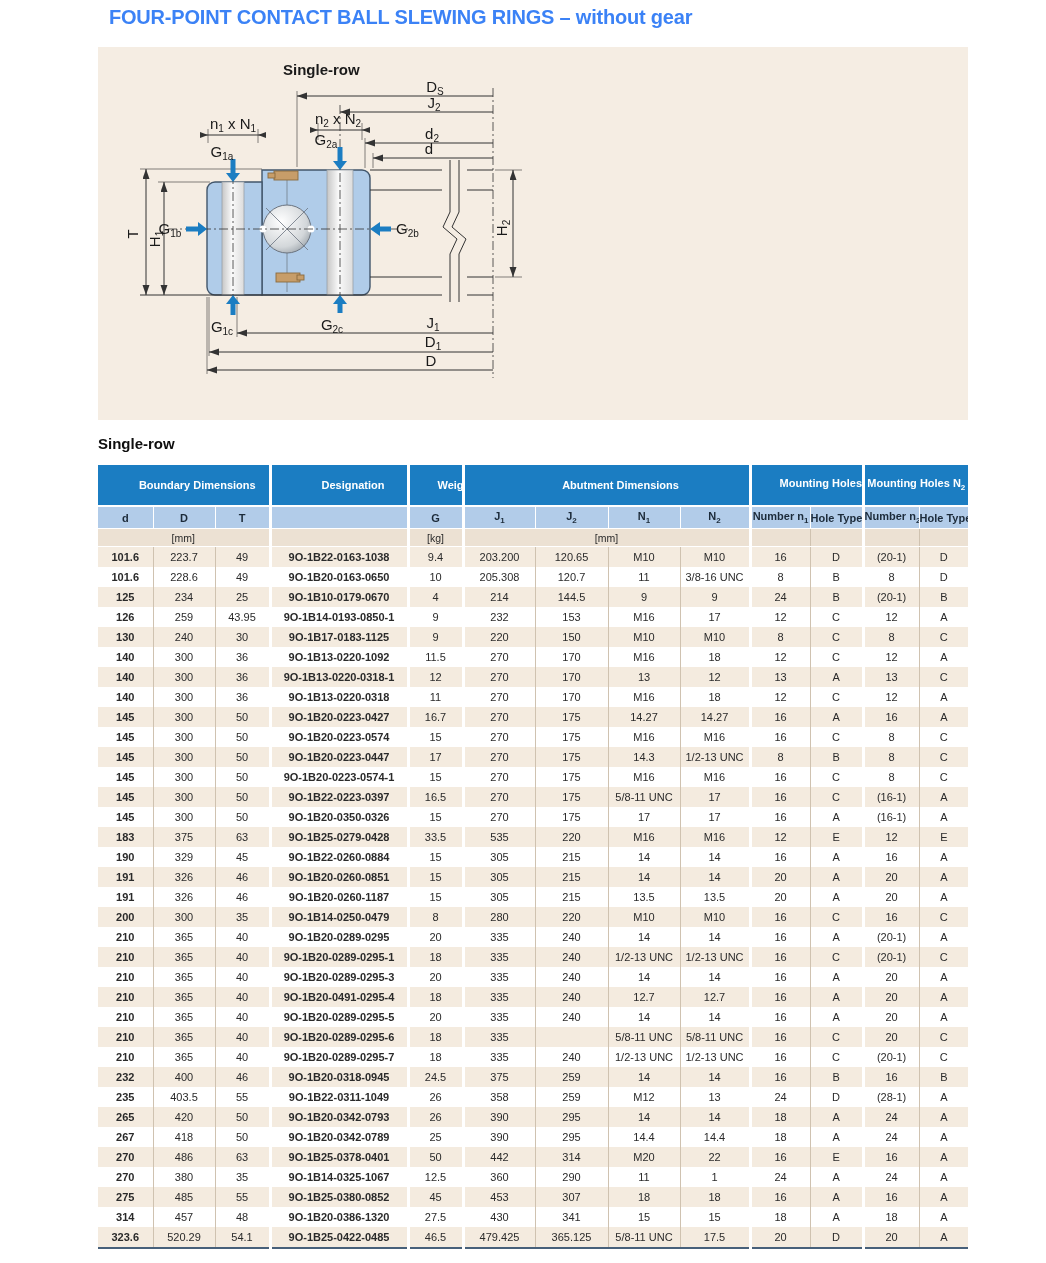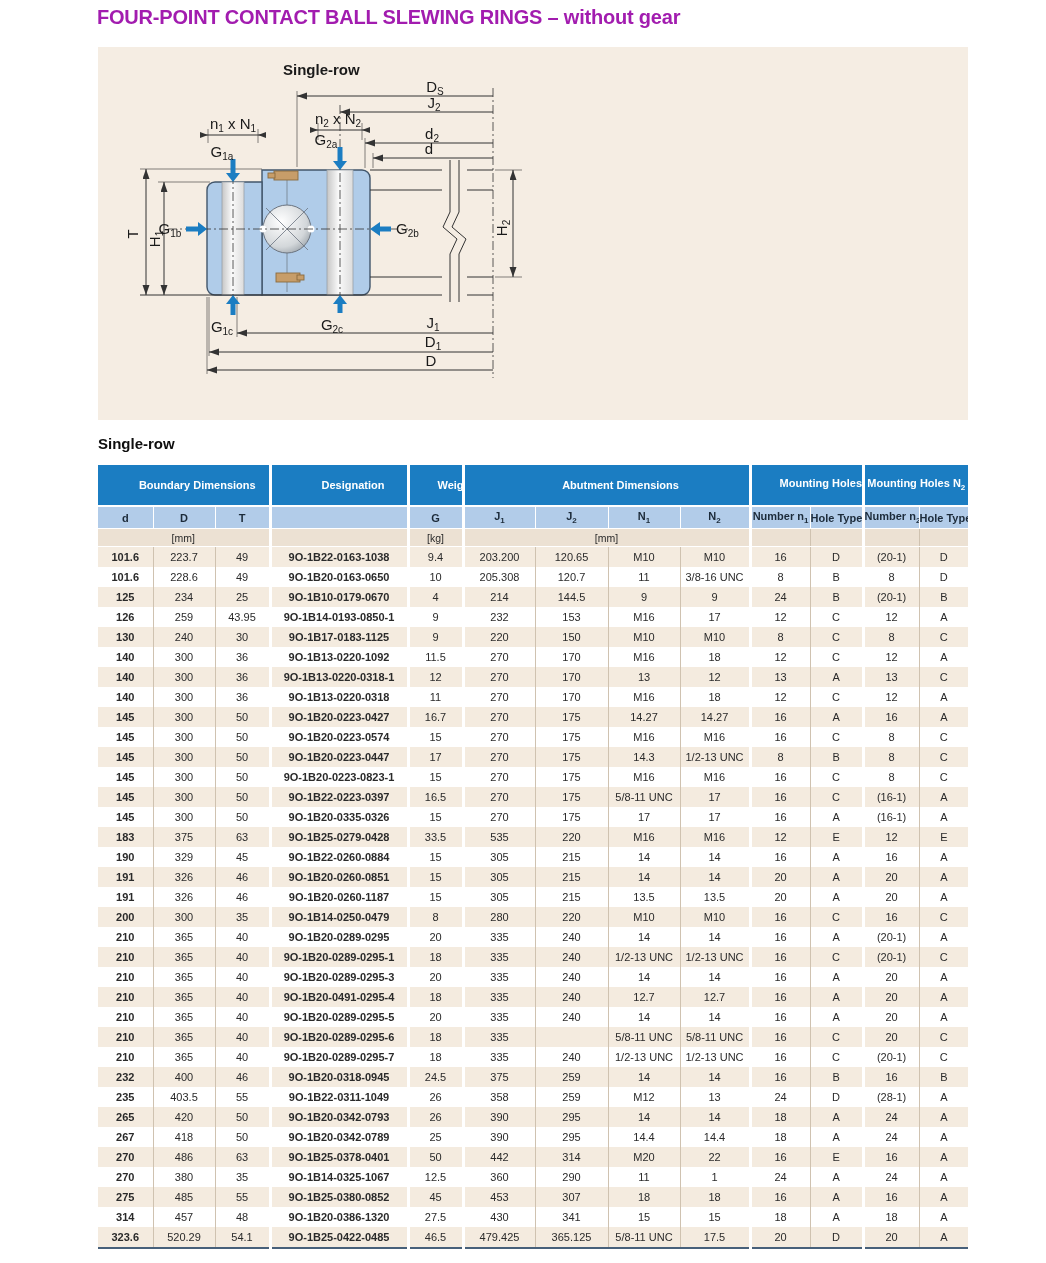--- a/index.html
+++ b/index.html
@@ -1,22 +1,22 @@
 <!DOCTYPE html>
 <html><head>
 <meta charset="utf-8">
 <style>
   html,body{margin:0;padding:0;}
   body{
     width:1046px;height:1263px;background:#ffffff;position:relative;
     font-family:"Liberation Sans", sans-serif;color:#222;
   }
   .page-title{
-    position:absolute;left:97px;top:6px;width:900px;
-    font-size:20px;font-weight:bold;color:#a21caf;letter-spacing:-0.2px;
+    position:absolute;left:109px;top:6px;width:900px;
+    font-size:20px;font-weight:bold;color:#3b82f6;letter-spacing:-0.2px;
   }
   .diagram-panel{
     position:absolute;left:98px;top:47px;width:870px;height:373px;
     background:#f5ede3;
   }
   .section-heading{
     position:absolute;left:98px;top:435px;
     font-size:15px;font-weight:bold;color:#0e0e0e;
   }
   table.spec{
@@ -425,21 +425,21 @@
         <td>1/2-13 UNC</td>
         <td>8</td>
         <td>B</td>
         <td>8</td>
         <td>C</td>
       </tr>
       <tr class="rw">
         <td class="cd">145</td>
         <td>300</td>
         <td>50</td>
-        <td class="cdes">9O-1B20-0223-0823-1</td>
+        <td class="cdes">9O-1B20-0223-0574-1</td>
         <td>15</td>
         <td>270</td>
         <td>175</td>
         <td>M16</td>
         <td>M16</td>
         <td>16</td>
         <td>C</td>
         <td>8</td>
         <td>C</td>
       </tr>
@@ -455,21 +455,21 @@
         <td>17</td>
         <td>16</td>
         <td>C</td>
         <td>(16-1)</td>
         <td>A</td>
       </tr>
       <tr class="rw">
         <td class="cd">145</td>
         <td>300</td>
         <td>50</td>
-        <td class="cdes">9O-1B20-0335-0326</td>
+        <td class="cdes">9O-1B20-0350-0326</td>
         <td>15</td>
         <td>270</td>
         <td>175</td>
         <td>17</td>
         <td>17</td>
         <td>16</td>
         <td>A</td>
         <td>(16-1)</td>
         <td>A</td>
       </tr>

